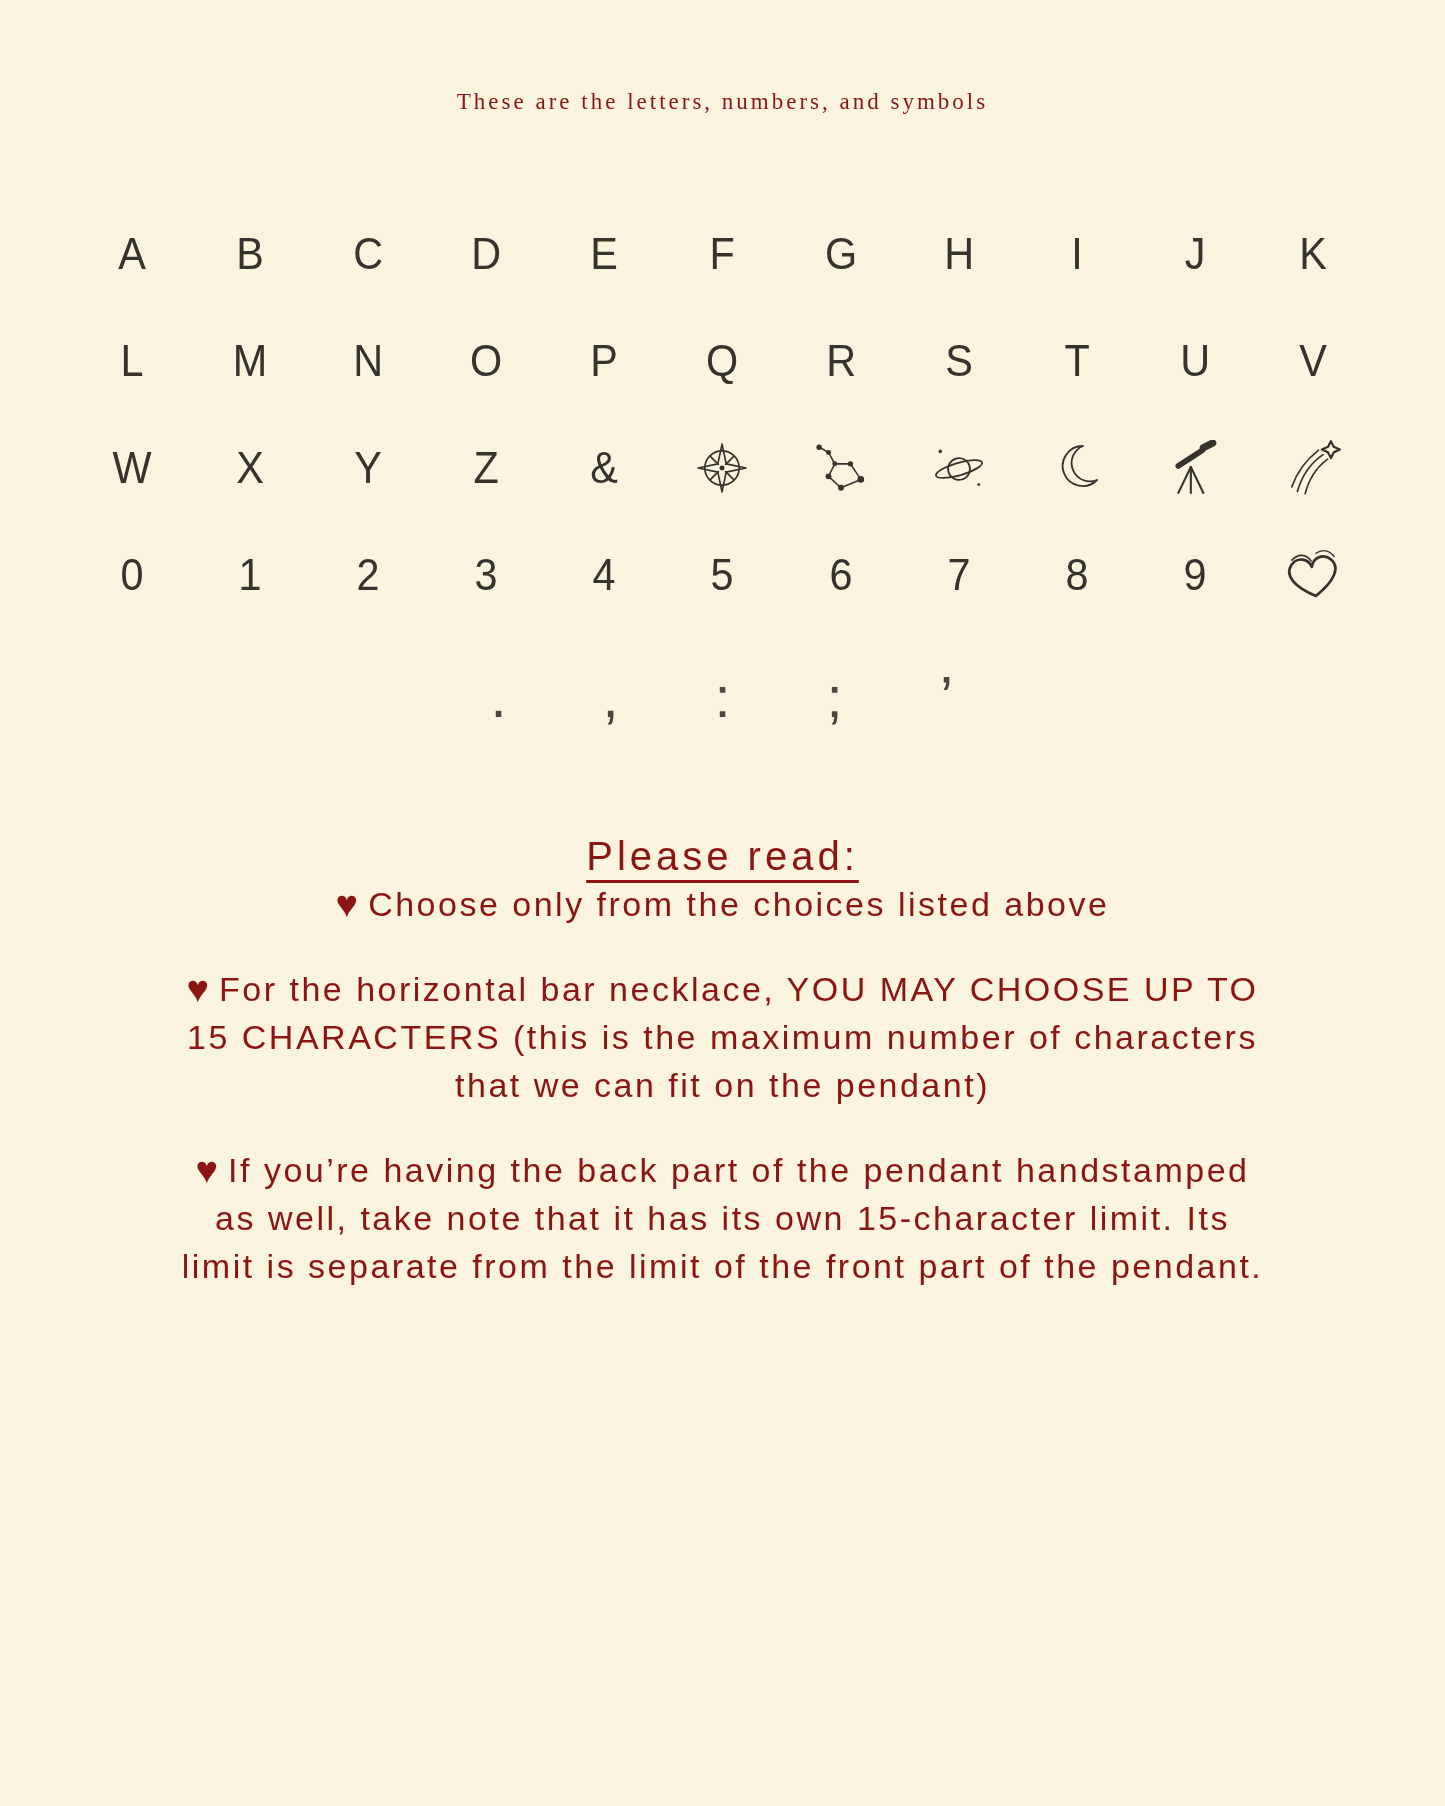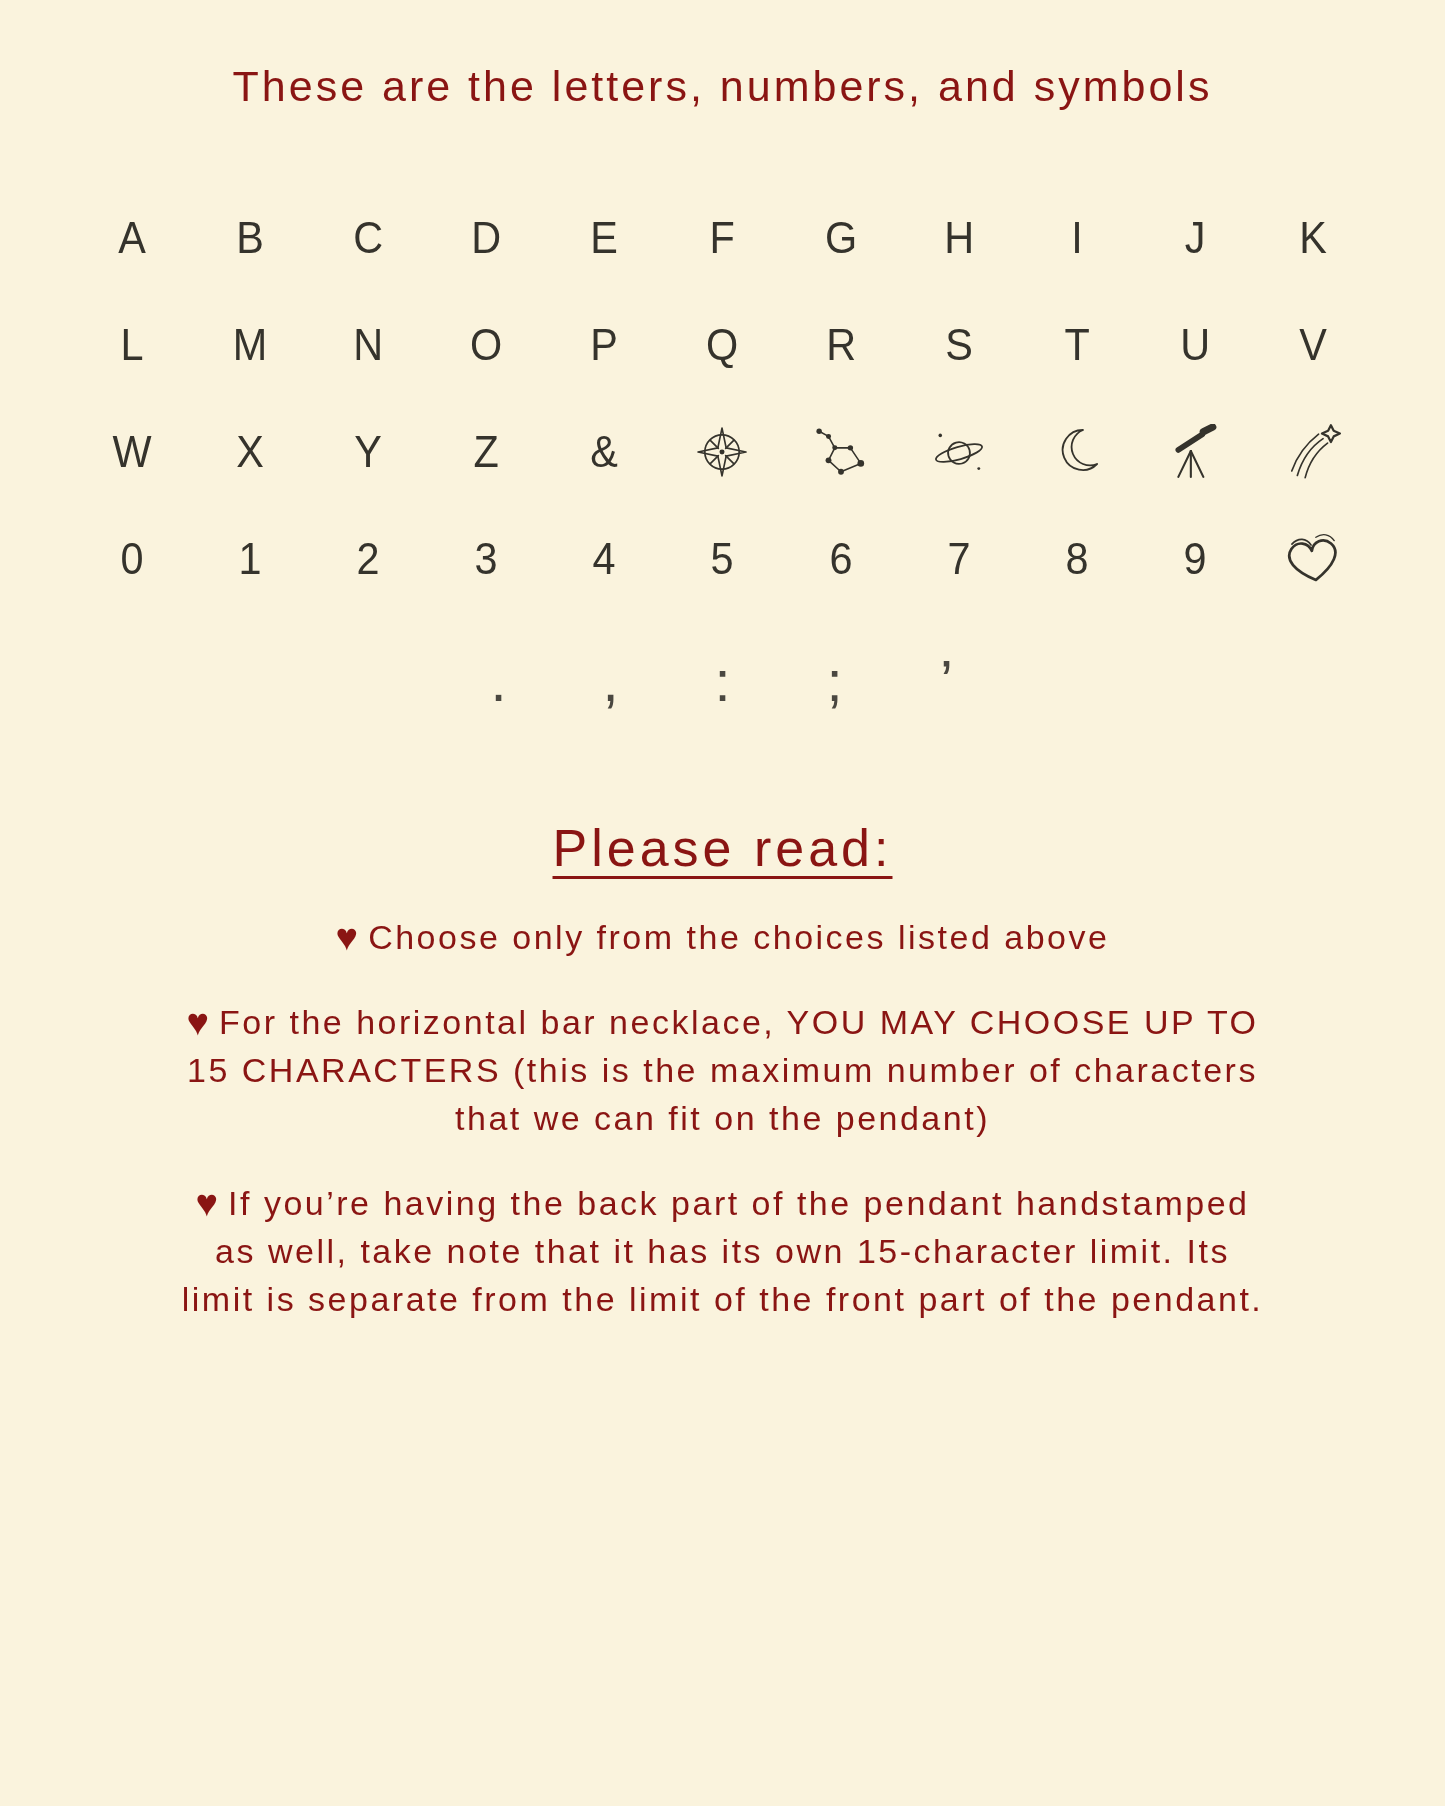--- a/index.html
+++ b/index.html
@@ -6,27 +6,28 @@
   html, body { margin: 0; padding: 0; }
   body {
     width: 1445px; height: 1806px;
     background: #FAF3DD;
     font-family: "Liberation Sans", sans-serif;
     overflow: hidden;
   }
   .page { width: 1445px; height: 1806px; position: relative; }
 
   .title {
-    margin: 60px 0 0;
-    text-align: center;
-    font-size: 43px;
+    margin: 76px 0 0;
+    text-align: center;
+    font-size: 23px;
     font-weight: normal;
     color: #8A1513;
     letter-spacing: 3px;
     line-height: 52px;
+    font-family: Liberation Serif, serif;
   }
 
   .char-grid {
     width: 1300px;
     margin: 72px auto 0;
     display: grid;
     grid-template-columns: repeat(11, 1fr);
   }
   .char-grid .cell {
     height: 107px;
@@ -51,30 +52,30 @@
   }
   .punct-row .punct {
     width: 46px;
     text-align: center;
     line-height: 1.05;
   }
 
   .read-heading {
     margin: 106px 0 0;
     text-align: center;
-    font-size: 52px;
+    font-size: 40px;
     font-weight: normal;
     color: #8A1513;
     letter-spacing: 4px;
     text-decoration: underline;
     text-underline-offset: 10px;
     text-decoration-thickness: 3px;
   }
 
-  .notice { margin-top: 34px; }
+  .notice { }
   .notice p {
     margin: 0 0 36px;
     text-align: center;
     font-size: 34px;
     line-height: 48px;
     letter-spacing: 2.5px;
     color: #8A1513;
   }
   .notice .bullet-text, .closing-text { white-space: pre-line; }
   .heart-bullet {

